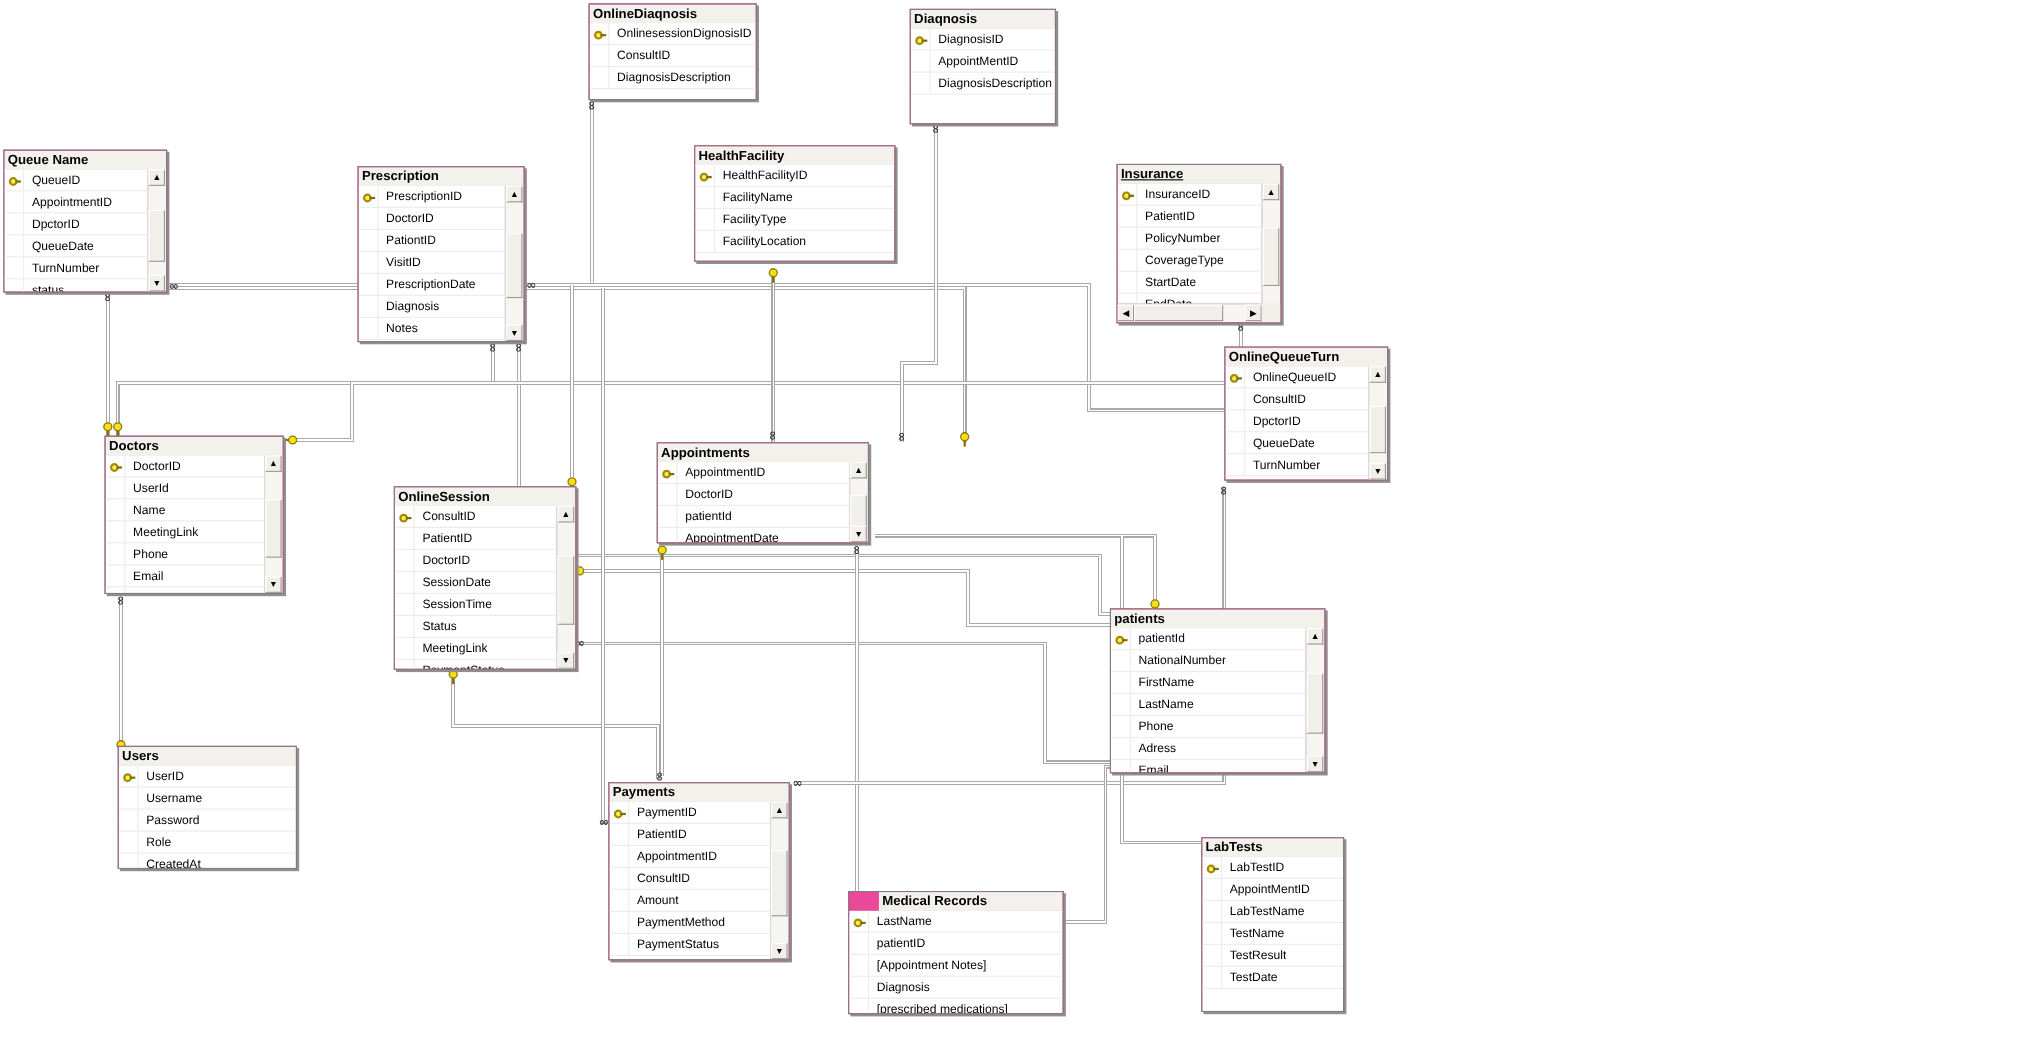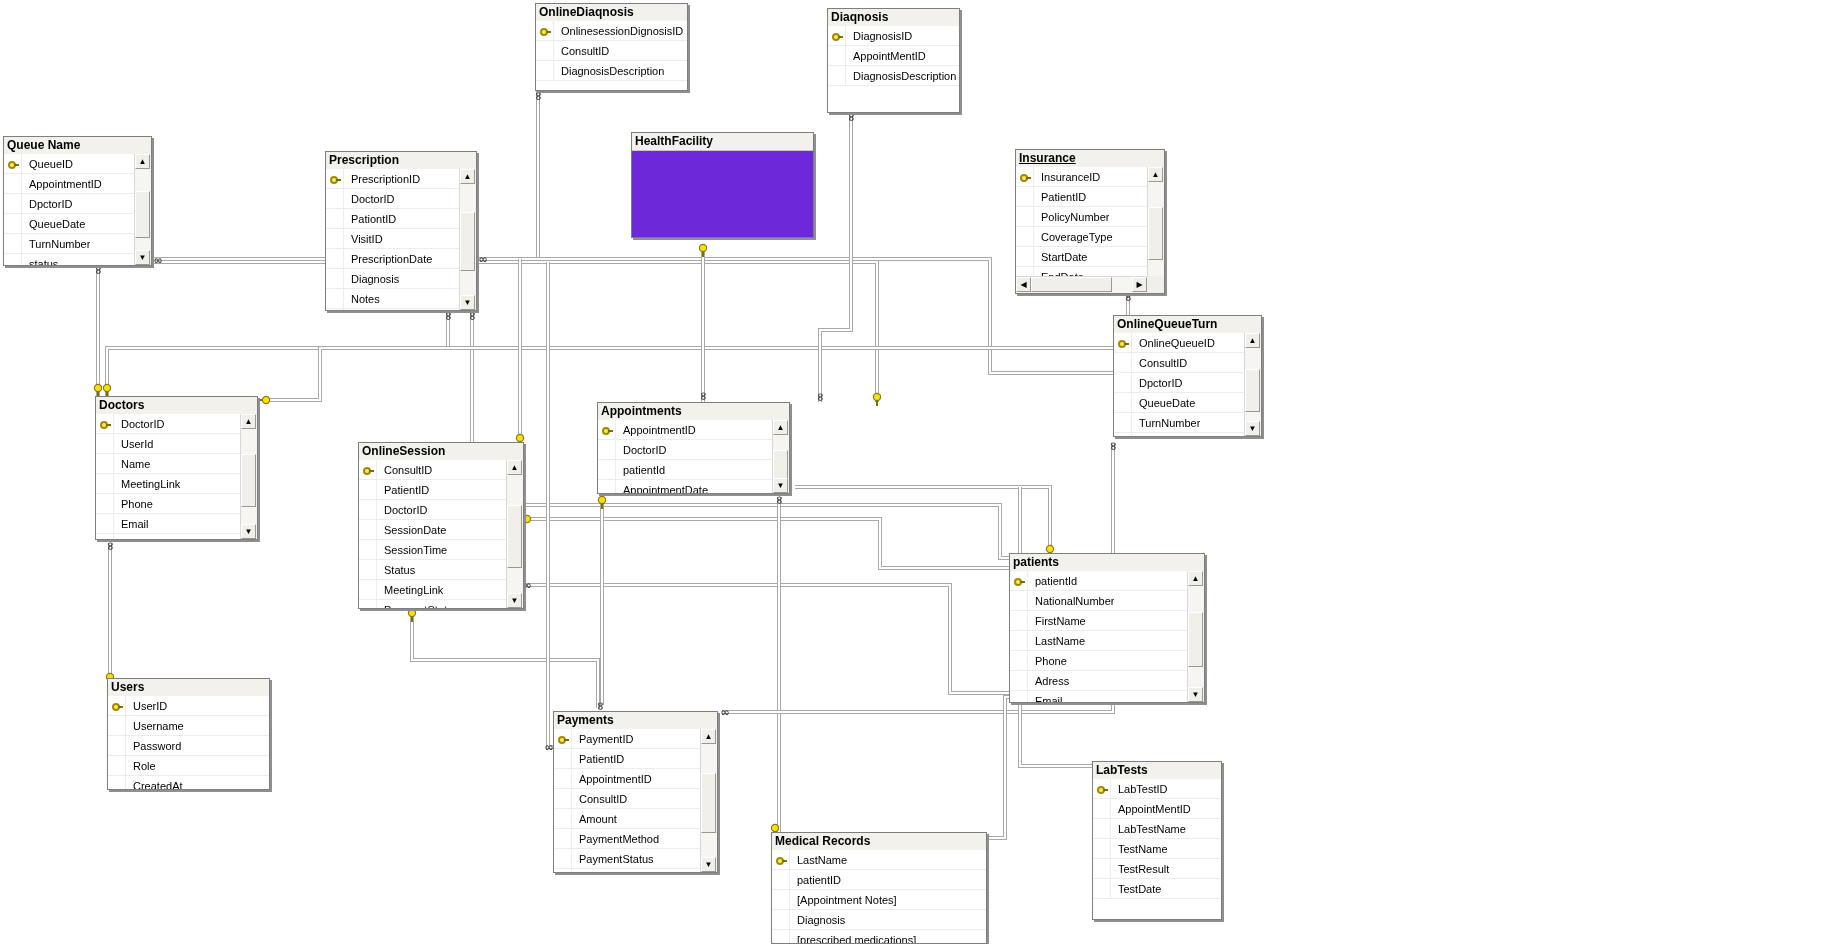--- a/index.html
+++ b/index.html
@@ -3,21 +3,21 @@
 <meta charset="utf-8">
 <style>
   html,body{margin:0;padding:0;background:#fff;}
   #canvas{
     position:relative;width:1835px;height:944px;background:#ffffff;
     font-family:"Liberation Sans",sans-serif;overflow:hidden;
   }
   #wires{position:absolute;left:0;top:0;z-index:1;}
   #tables-layer{position:absolute;left:0;top:0;width:100%;height:100%;z-index:10;}
   .db-table{
-    position:absolute;background:#6d28d9;border:1px solid #7e7e7e;
+    position:absolute;background:#ec4899;border:1px solid #7e7e7e;
     box-shadow:2px 2px 0 #8f8f8f;box-sizing:border-box;overflow:hidden;
   }
   .db-header{
     height:17px;line-height:16px;background:#f2f1ec;border-bottom:1px solid #c7c7c7;
     font-size:12px;font-weight:bold;color:#000;padding:0 3px;white-space:nowrap;overflow:hidden;
   }
   .db-body{position:absolute;left:0;right:0;top:17px;bottom:0;background:#fff;}
   .db-body.has-vscroll{right:17px;}
   .db-body.has-hscroll{bottom:17px;}
   .db-row{
@@ -297,20 +297,40 @@
           </div>
         </div>
         <div class="vscroll">
           <div class="sb-btn" style="left:0;top:0">▲</div>
           <div class="sb-thumb" style="left:0;top:43px;width:15px;height:59px"></div>
           <div class="sb-btn" style="left:0;bottom:0">▼</div>
         </div>
       </div>
       <div class="db-table" style="left: 631px; top: 132px; width: 183px; height: 106px;">
         <div class="db-header">HealthFacility</div>
+        <div class="db-body">
+          <div class="db-row">
+            <span class="pk-cell">
+              <span class="pk-icon"></span>
+            </span>
+            <span class="field-name">HealthFacilityID</span>
+          </div>
+          <div class="db-row">
+            <span class="pk-cell"></span>
+            <span class="field-name">FacilityName</span>
+          </div>
+          <div class="db-row">
+            <span class="pk-cell"></span>
+            <span class="field-name">FacilityType</span>
+          </div>
+          <div class="db-row">
+            <span class="pk-cell"></span>
+            <span class="field-name">FacilityLocation</span>
+          </div>
+        </div>
       </div>
       <div class="db-table" style="left: 1015px; top: 149px; width: 150px; height: 145px; text-decoration: underline;">
         <div class="db-header">Insurance</div>
         <div class="db-body has-vscroll has-hscroll">
           <div class="db-row">
             <span class="pk-cell">
               <span class="pk-icon"></span>
             </span>
             <span class="field-name">InsuranceID</span>
           </div>
@@ -599,21 +619,21 @@
             <span class="pk-cell"></span>
             <span class="field-name">PaymentDate</span>
           </div>
         </div>
         <div class="vscroll">
           <div class="sb-btn" style="left:0;top:0">▲</div>
           <div class="sb-thumb" style="left:0;top:44px;width:15px;height:60px"></div>
           <div class="sb-btn" style="left:0;bottom:0">▼</div>
         </div>
       </div>
-      <div class="db-table" style="left: 771px; top: 832px; width: 216px; height: 112px;">
+      <div class="db-table" style="left: 771px; top: 810px; width: 196px; height: 112px; padding-left: 27px;">
         <div class="db-header">Medical Records</div>
         <div class="db-body">
           <div class="db-row">
             <span class="pk-cell">
               <span class="pk-icon"></span>
             </span>
             <span class="field-name">LastName</span>
           </div>
           <div class="db-row">
             <span class="pk-cell"></span>

